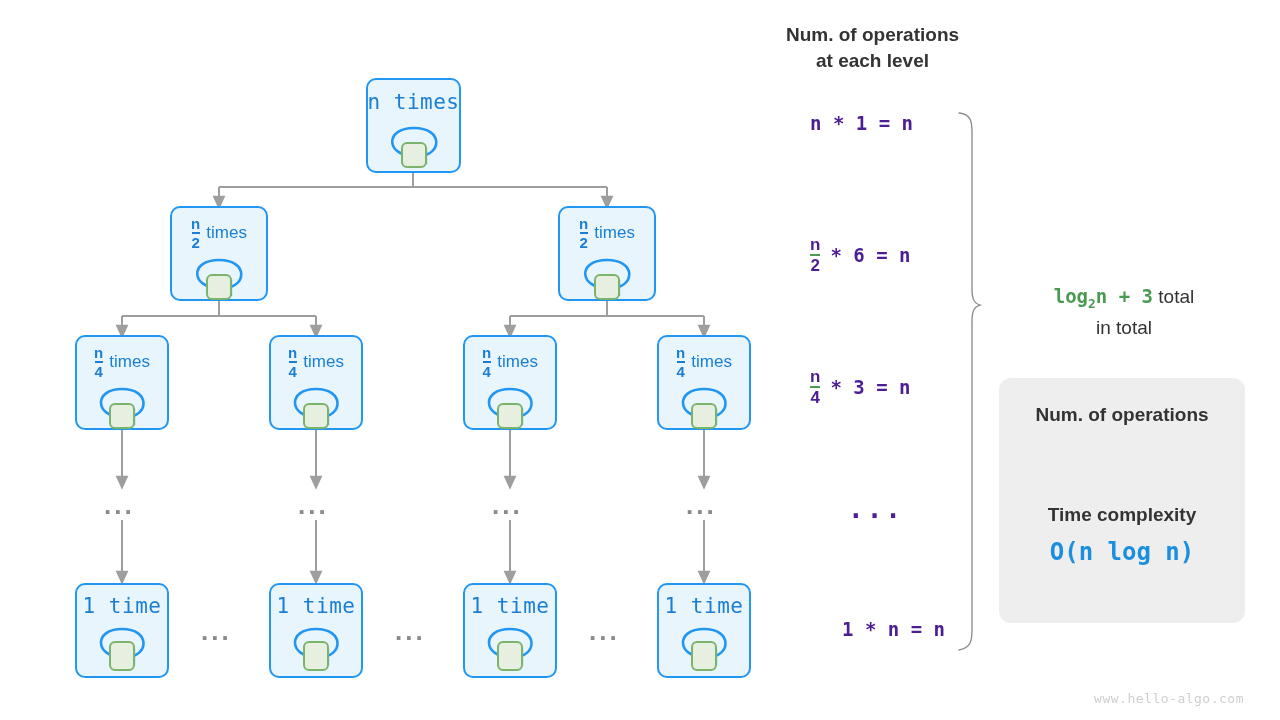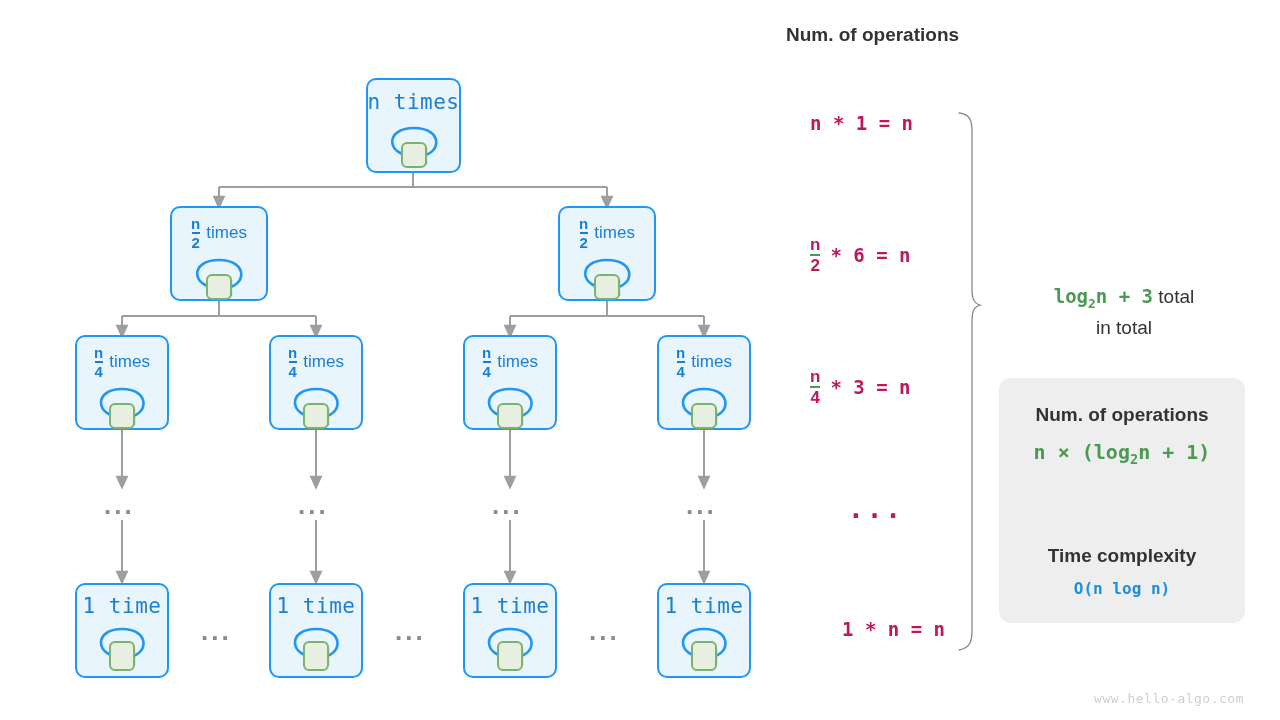--- a/index.html
+++ b/index.html
@@ -78,21 +78,21 @@
   .col-title {
     position: absolute;
     text-align: center;
     color: #333333;
     font-weight: bold;
     font-size: 19px;
     line-height: 1.35;
   }
   .formula {
     position: absolute;
-    color: #be185d;
+    color: #4c1d95;
     font-family: "DejaVu Sans Mono", "Liberation Mono", monospace;
     font-weight: bold;
     font-size: 19px;
     display: flex;
     align-items: center;
     white-space: nowrap;
   }
   .formula .gfrac {
     display: inline-flex;
     flex-direction: column;
@@ -135,21 +135,21 @@
     color: #4a9a52;
     font-family: "DejaVu Sans Mono", "Liberation Mono", monospace;
     font-weight: bold;
     font-size: 20px;
     text-align: center;
   }
   .ib-blue {
     color: #1a8fe0;
     font-family: "DejaVu Sans Mono", "Liberation Mono", monospace;
     font-weight: bold;
-    font-size: 16px;
+    font-size: 24px;
     text-align: center;
   }
   .watermark {
     position: absolute;
     right: 36px; bottom: 14px;
     color: #cfcfcf;
     font-family: "DejaVu Sans Mono", "Liberation Mono", monospace;
     font-size: 13px;
     letter-spacing: 0.5px;
   }
@@ -374,20 +374,21 @@
   <div class="ell" style="left:298px; top:492px;">...</div>
   <div class="ell" style="left:492px; top:492px;">...</div>
   <div class="ell" style="left:686px; top:492px;">...</div>
 
   <div class="ell" style="left:201px; top:618px;">...</div>
   <div class="ell" style="left:395px; top:618px;">...</div>
   <div class="ell" style="left:589px; top:618px;">...</div>
 
   <div class="col-title" style="left:760px; top:22px; width:225px;">
     <div>Num. of operations</div>
+    <div>at each level</div>
   </div>
 
   <div class="formula" style="left:810px; top:112px; width:150px; justify-content:flex-start;">
     <span>n * 1 = n</span>
   </div>
 
   <div class="formula" style="left:810px; top:236px;">
     <span class="gfrac">
       <span class="num">n</span>
       <span class="den">2</span>
@@ -414,21 +415,20 @@
   <div class="brace-text" style="left:1010px; top:283px; width:228px;">
     <div>
       <span class="mono-green"><span>log</span><sub>2</sub><span>n + 3</span></span>
       <span>total</span>
     </div>
     <div>in total</div>
   </div>
 
   <div class="infobox" style="left:999px; top:378px; width:246px; height:245px; padding-top:26px;">
     <div class="ib-head">Num. of operations</div>
-    <div class="ib-green" style="margin-top:14px;"><span>n × (log</span><sub>2</sub><span>n + 1)</span></div>
     <div style="height:78px;"></div>
     <div class="ib-head">Time complexity</div>
     <div class="ib-blue" style="margin-top:12px;">O(n log n)</div>
   </div>
 
   <div class="watermark">www.hello-algo.com</div>
 
 </div>
 
 </body></html>

